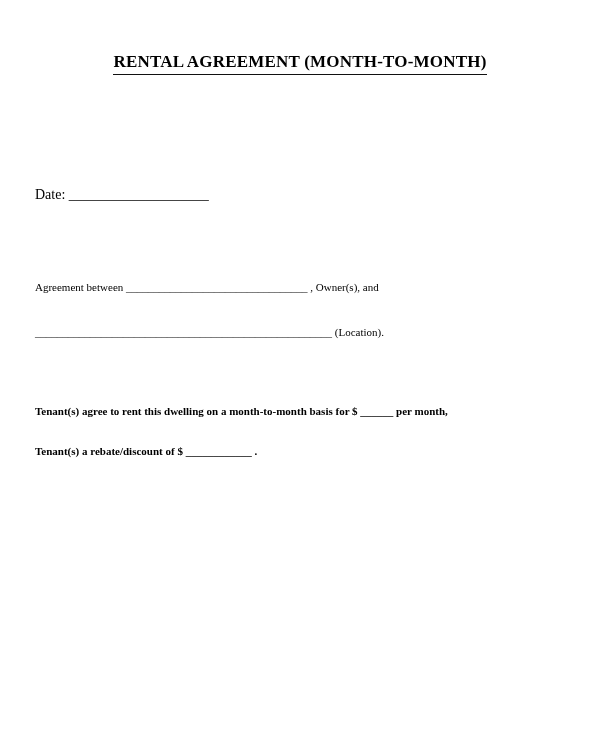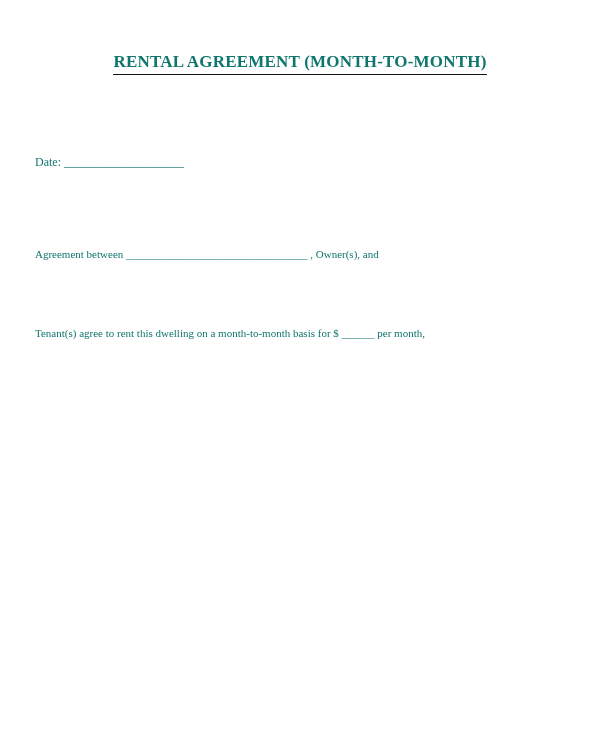--- a/index.html
+++ b/index.html
@@ -5,55 +5,56 @@
   html, body {
     margin: 0;
     padding: 0;
     background: #ffffff;
   }
   .page {
     position: relative;
     width: 600px;
     height: 730px;
     background: #ffffff;
-    color: #0f766e;
+    color: #000000;
     font-family: "Liberation Serif", "DejaVu Serif", serif;
     overflow: hidden;
     box-sizing: border-box;
     padding: 52px 35px 0 35px;
   }
   .doc-title {
     margin: 0;
     text-align: center;
     font-size: 17px;
     font-weight: bold;
     letter-spacing: 0.2px;
   }
   .doc-title .title-text {
     display: inline-block;
     border-bottom: 1px solid #111111;
     padding-bottom: 2px;
   }
   .date-line {
-    margin-top: 80px;
-    font-size: 12px;
+    margin-top: 112px;
+    font-size: 14px;
     white-space: nowrap;
   }
   .para {
     font-size: 11px;
   }
   .para-1 {
     margin-top: 62px;
   }
   .para-1 .line {
     line-height: 45px;
     white-space: nowrap;
   }
   .para-2 {
     margin-top: 36px;
+    font-weight: bold;
   }
   .para-2 .line {
     line-height: 40px;
     white-space: nowrap;
   }
   .para-3 {
     margin-top: 50px;
     line-height: 40px;
     white-space: nowrap;
   }
@@ -64,20 +65,22 @@
 <div class="page">
 
   <h1 class="doc-title">
     <span class="title-text">RENTAL AGREEMENT (MONTH-TO-MONTH)</span>
   </h1>
 
   <div class="date-line">Date:  ____________________</div>
 
   <div class="para para-1">
     <div class="line">Agreement between _________________________________ , Owner(s), and</div>
+    <div class="line">______________________________________________________ (Location).</div>
   </div>
 
   <div class="para para-2">
     <div class="line">Tenant(s) agree to rent this dwelling on a month-to-month basis for $ ______ per month,</div>
+    <div class="line">Tenant(s) a rebate/discount of $ ____________ .</div>
   </div>
 
 
 </div>
 
 </body></html>

